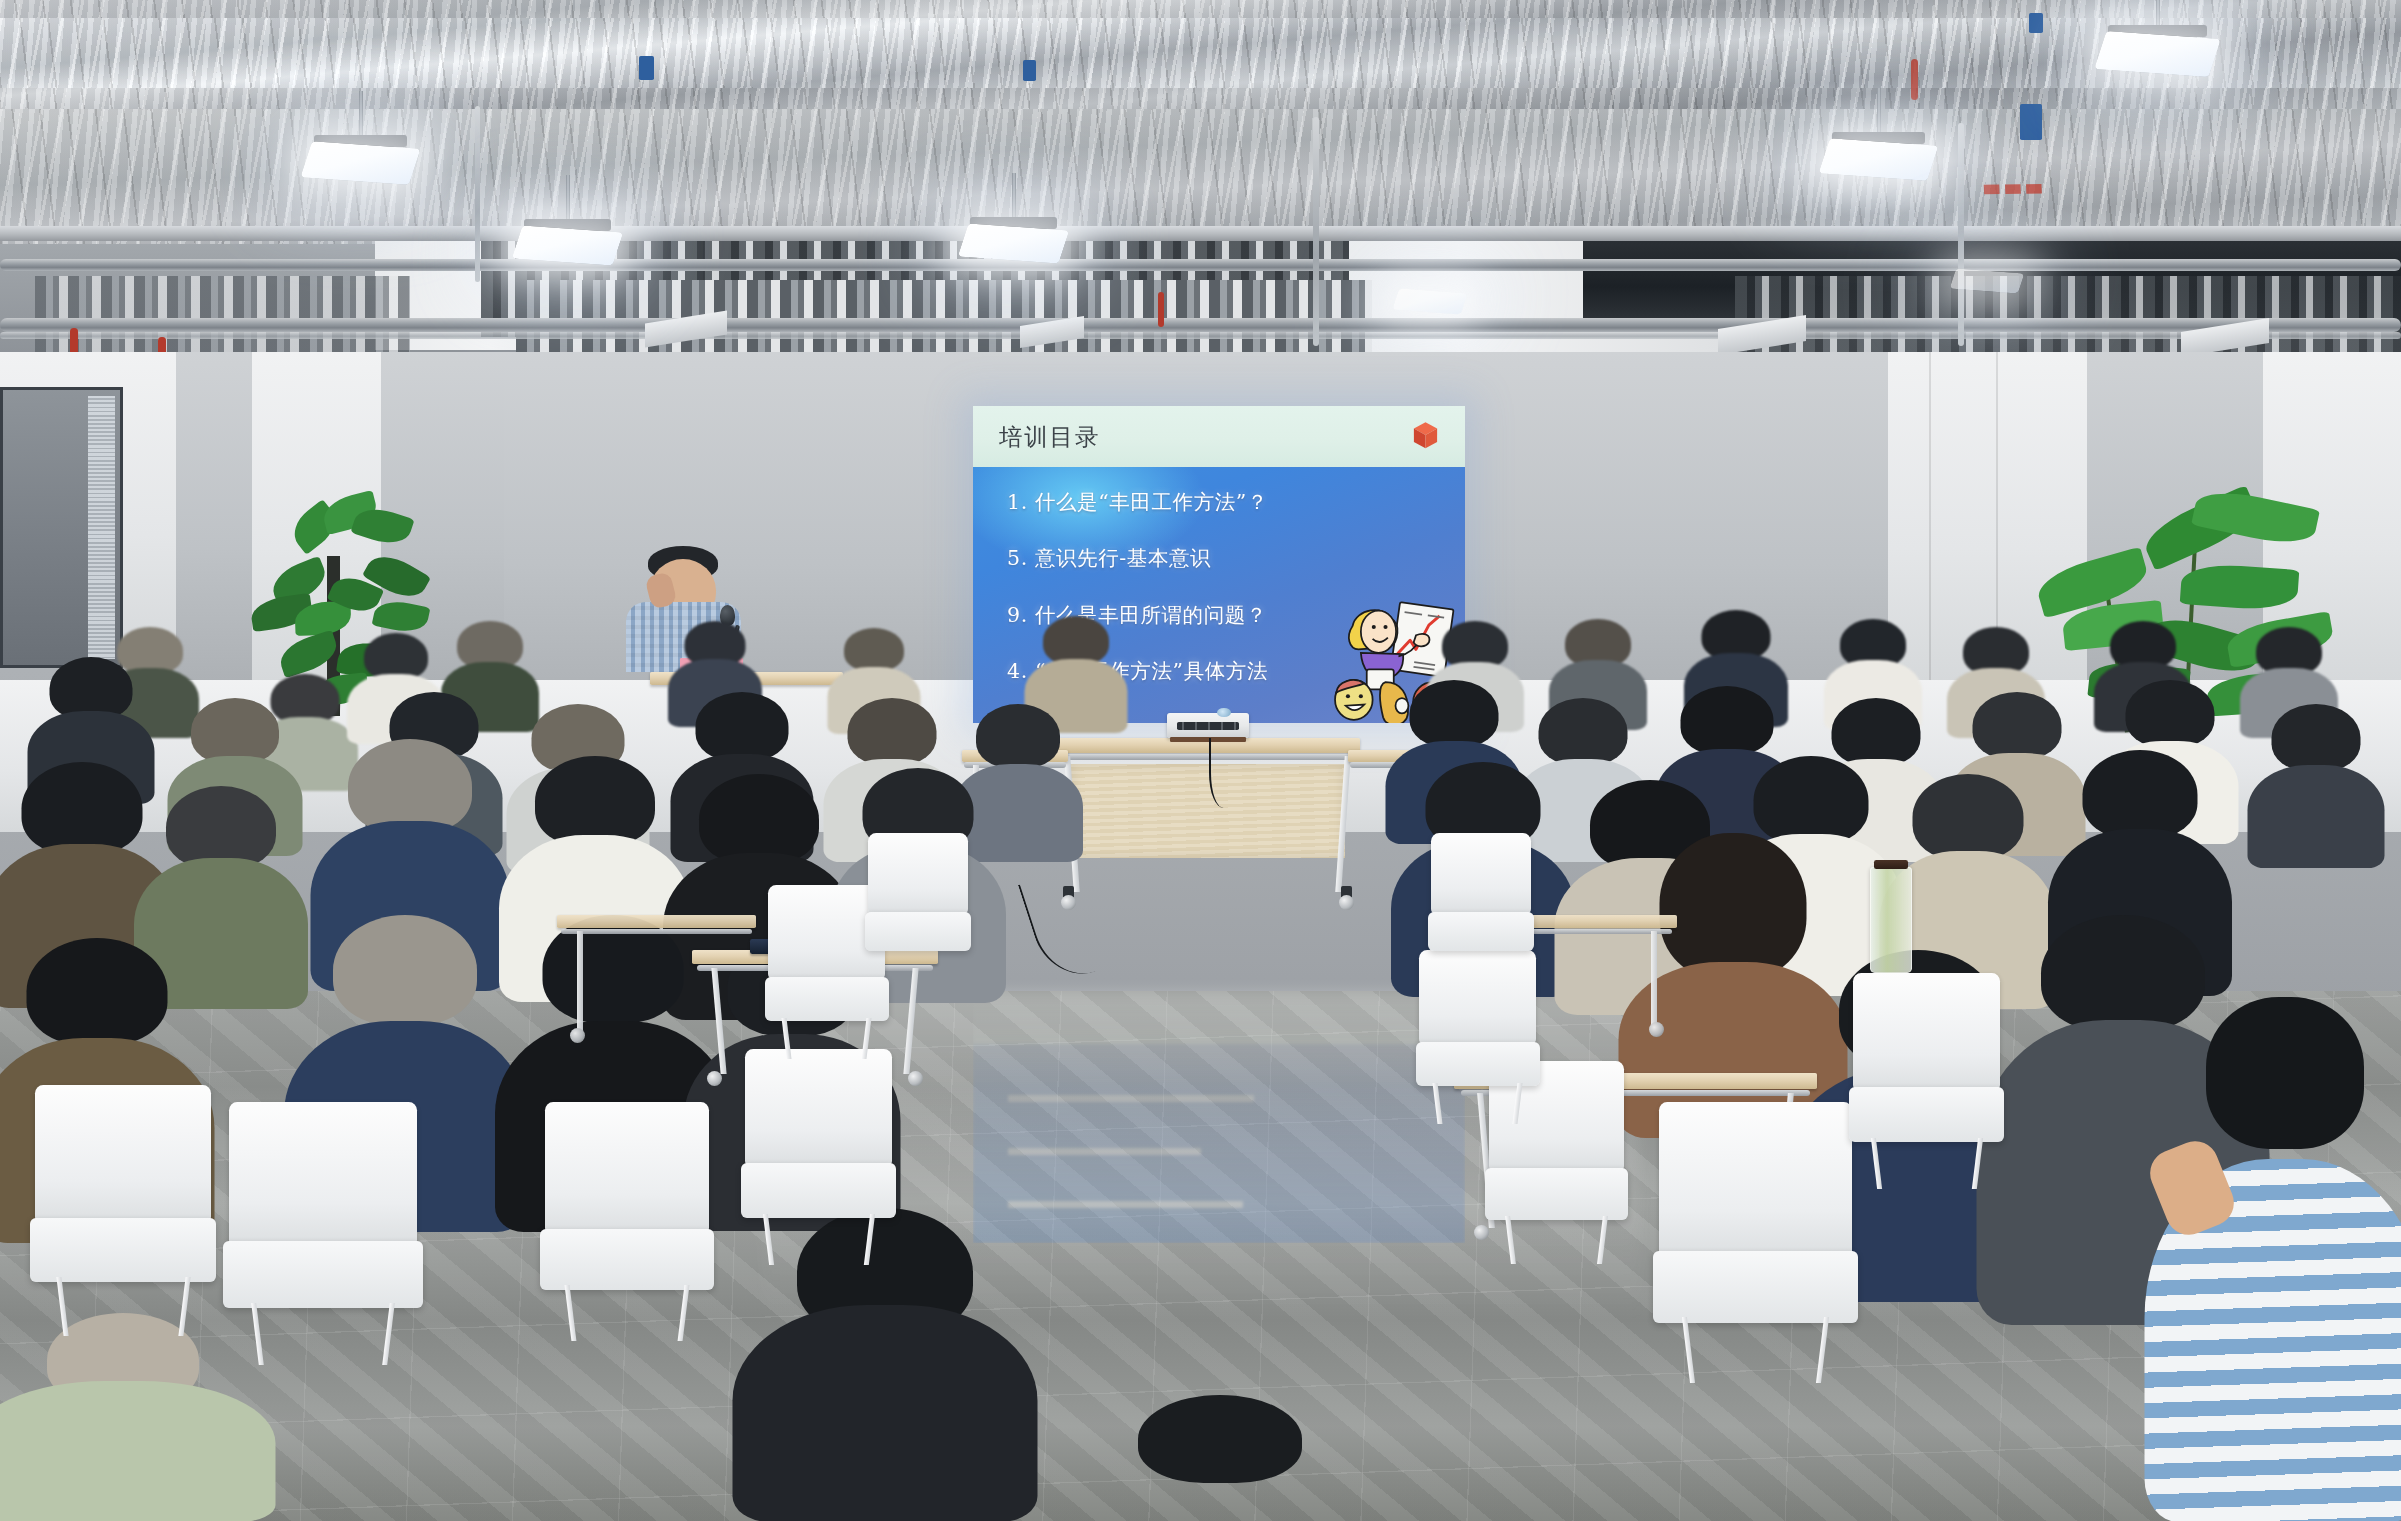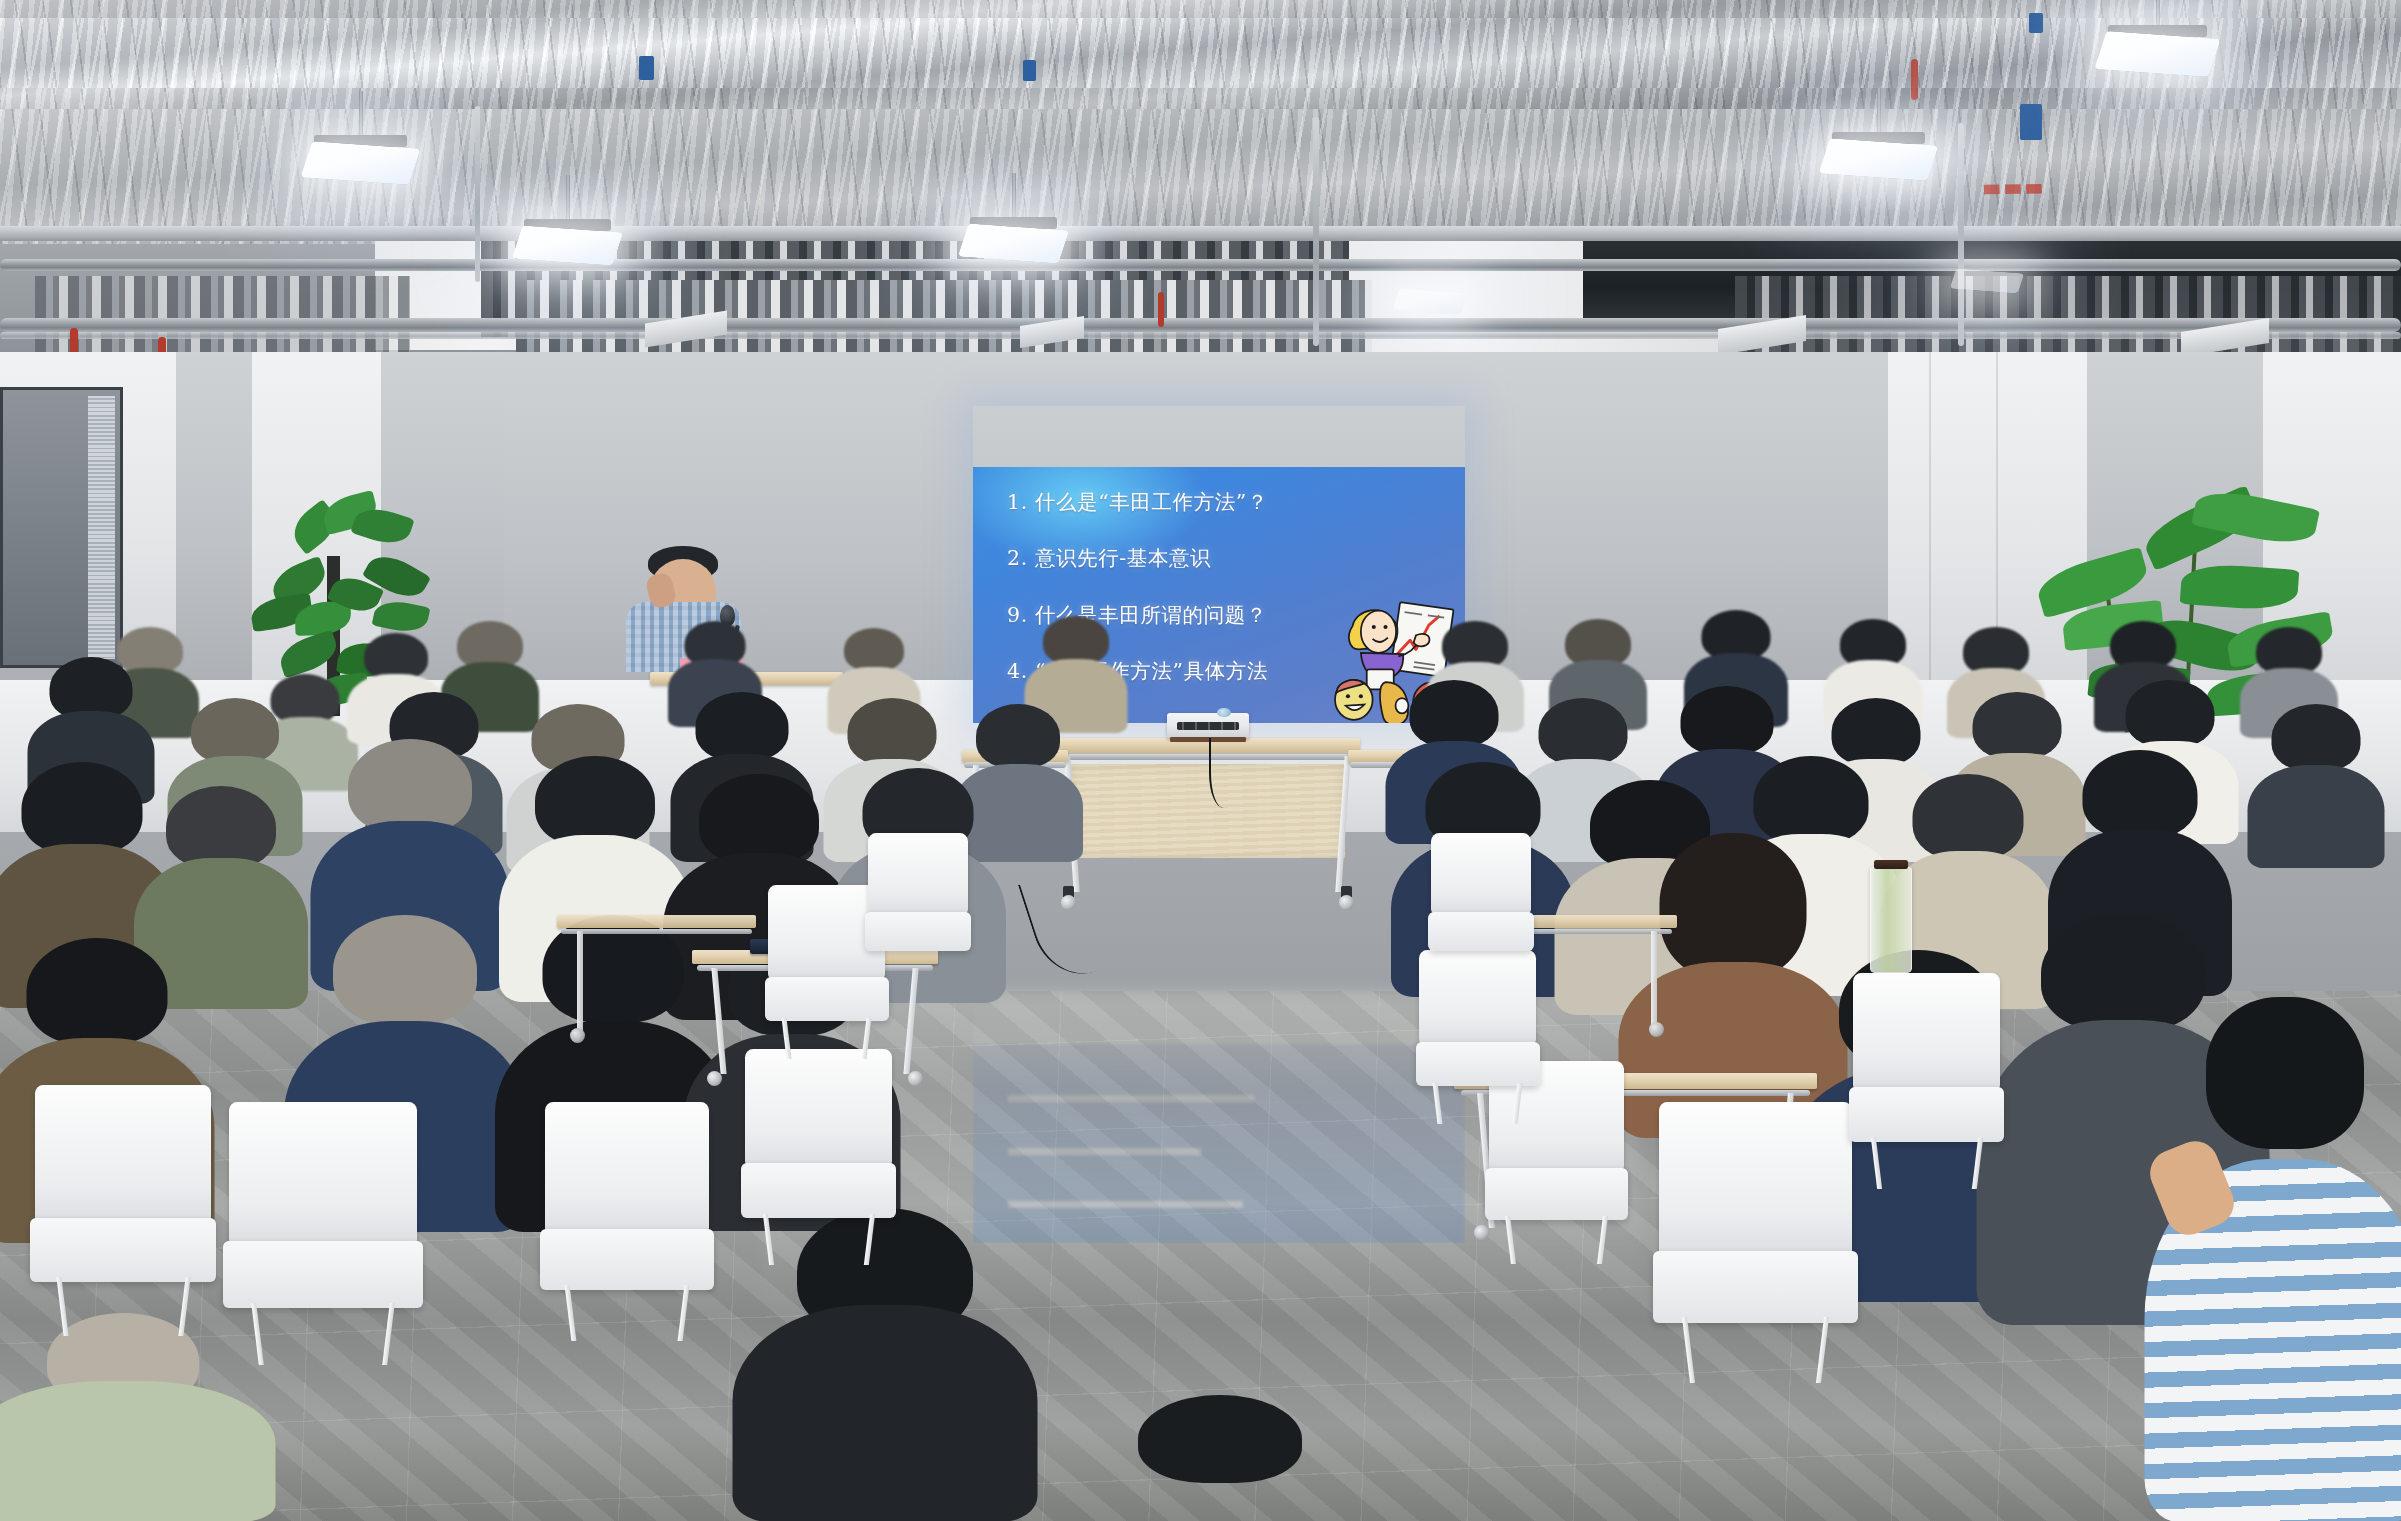--- a/index.html
+++ b/index.html
@@ -288,23 +288,33 @@
     <div class="frond" style="left:38%;top:6%;width:117px;height:42px;background:#2f8a33;transform:rotate(-24deg);"></div>
     <div class="frond" style="left:54%;top:2%;width:123px;height:41px;background:#3f9e43;transform:rotate(12deg);"></div>
     <div class="frond" style="left:50%;top:30%;width:117px;height:42px;background:#33913a;transform:rotate(4deg);"></div>
     <div class="frond" style="left:40%;top:54%;width:111px;height:41px;background:#2d8231;transform:rotate(16deg);"></div>
     <div class="frond" style="left:64%;top:52%;width:106px;height:39px;background:#3d9b41;transform:rotate(-10deg);"></div>
     <div class="frond" style="left:22%;top:70%;width:100px;height:38px;background:#2b7a2f;transform:rotate(6deg);"></div>
     <div class="frond" style="left:58%;top:74%;width:106px;height:39px;background:#35903a;transform:rotate(-4deg);"></div>
   </div>
 
   <div id="projscreen" class="abs">
+    <div id="slide-header">
+      <div id="slide-title">培训目录</div>
+      <div id="slide-logo">
+        <svg viewBox="0 0 46 50" width="27" height="29" aria-hidden="true">
+          <polygon points="23,2 43,13 23,24 3,13" fill="#ef6a4a"></polygon>
+          <polygon points="3,13 23,24 23,47 3,36" fill="#cf4630"></polygon>
+          <polygon points="43,13 23,24 23,47 43,36" fill="#e05a3c"></polygon>
+        </svg>
+      </div>
+    </div>
     <div id="slide-body">
       <div class="bullet" style="top:21px;">1. 什么是“丰田工作方法”？</div>
-      <div class="bullet" style="top:77px;">2. 意识先行-基本意识</div>
+      <div class="bullet" style="top:77px;">5. 意识先行-基本意识</div>
       <div class="bullet" style="top:134px;">9. 什么是丰田所谓的问题？</div>
       <div class="bullet" style="top:190px;">4. “丰田工作方法”具体方法</div>
 
       <svg id="cartoon" viewBox="0 0 230 230">
 
         <g transform="rotate(8 150 95)">
           <rect x="112" y="20" width="92" height="116" rx="3" fill="#f7f7f4" stroke="#1c1c1c" stroke-width="3"></rect>
           <path d="M120 108 L138 82 L150 96 L166 52 L182 34" stroke="#e03b2f" stroke-width="5" fill="none" stroke-linejoin="round"></path>
           <line x1="122" y1="36" x2="152" y2="36" stroke="#6b6b6b" stroke-width="3"></line>
           <line x1="162" y1="36" x2="190" y2="36" stroke="#6b6b6b" stroke-width="3"></line>

